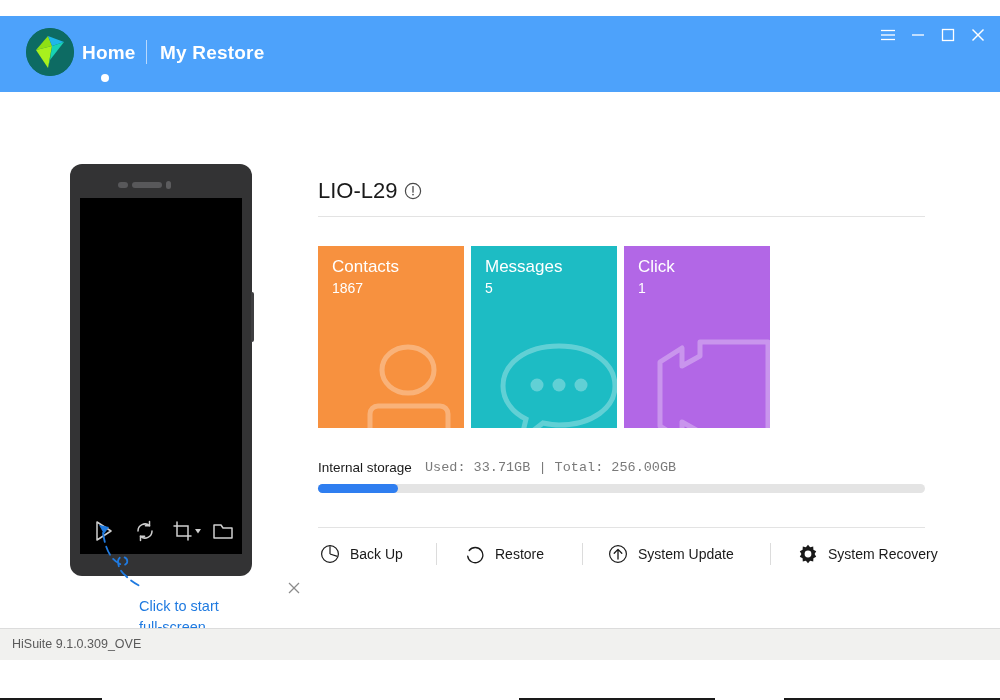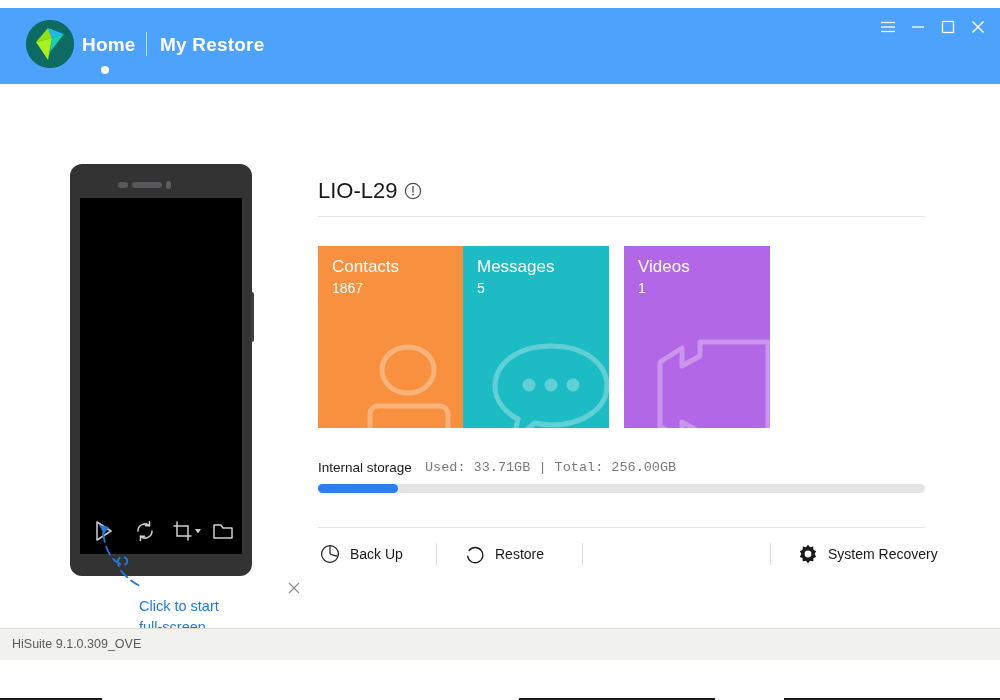--- a/index.html
+++ b/index.html
@@ -6,21 +6,21 @@
   html, body { width: 1000px; height: 700px; }
   body {
     font-family: "Liberation Sans", sans-serif;
     background: #ffffff;
     overflow: hidden;
     position: relative;
   }
 
   
   #titlebar {
-    position: absolute; left: 0; top: 8px; width: 1000px; height: 76px;
+    position: absolute; left: 0; top: 16px; width: 1000px; height: 76px;
     background: #4da2fb;
   }
   #logo {
     position: absolute; left: 26px; top: 12px; width: 48px; height: 48px;
     border-radius: 50%; background: #0d6b63; overflow: hidden;
   }
   #logo svg { display: block; }
   .navlink {
     position: absolute; top: 26px;
     font-size: 19px; font-weight: bold; color: #ffffff;
@@ -112,21 +112,21 @@
     width: 607px; height: 1px; background: #e3e3e3;
   }
 
   
   #tiles { position: absolute; left: 318px; top: 246px; width: 607px; height: 182px; }
   .tile {
     position: absolute; top: 0; width: 146px; height: 182px;
     overflow: hidden; cursor: pointer;
   }
   .tile:nth-child(1) { left: 0px; }
-  .tile:nth-child(2) { left: 145px; }
+  .tile:nth-child(2) { left: 153px; }
   .tile:nth-child(3) { left: 306px; }
   .tile:nth-child(4) { left: 459px; }
   .tile-label {
     position: absolute; left: 14px; top: 11px;
     font-size: 17px; color: #ffffff; z-index: 2;
   }
   .tile-count {
     position: absolute; left: 14px; top: 34px;
     font-size: 14px; color: #ffffff; z-index: 2;
   }
@@ -324,21 +324,21 @@
     <svg class="tile-art" width="128" height="120" viewBox="0 0 128 120" aria-hidden="true">
       <path d="M64 8 C30 8, 8 26, 8 48 C8 62, 17 74, 31 81 L26 102 L48 85 C53 86, 58 87, 64 87 C98 87, 120 69, 120 48 C120 26, 98 8, 64 8 Z" fill="none" stroke="#ffffff" stroke-width="5"></path>
       <circle cx="42" cy="47" r="6.5" fill="#ffffff"></circle>
       <circle cx="64" cy="47" r="6.5" fill="#ffffff"></circle>
       <circle cx="86" cy="47" r="6.5" fill="#ffffff"></circle>
     </svg>
   </div>
 
 
   <div class="tile" style="background: rgb(178, 103, 230);">
-    <div class="tile-label">Videos</div>
+    <div class="tile-label">Click</div>
     <div class="tile-count">1</div>
     <svg class="tile-art" width="124" height="120" viewBox="0 0 124 120" aria-hidden="true">
       <path d="M8 24 L30 10 L30 28 L48 18 L48 4 L116 4 L116 108 L48 108 L48 94 L30 84 L30 102 L8 88 Z" fill="none" stroke="#ffffff" stroke-width="5" stroke-linejoin="round"></path>
     </svg>
   </div>
 </div>
 
 <div id="storage-label">Internal storage</div>
 <div id="storage-detail">Used: 33.71GB | Total: 256.00GB</div>
 <div id="storage-track" style="background: rgb(228, 228, 228);">
@@ -362,20 +362,29 @@
   <div class="action" id="act-restore">
     <span class="ic">
       <svg width="20" height="20" viewBox="0 0 20 20" aria-hidden="true">
         <path d="M4.2 6.5 a7.6 7.6 0 1 1 -1.5 5.6" fill="none" stroke="#1a1a1a" stroke-width="1.3" stroke-linecap="round"></path>
       </svg>
     </span>
     <span>Restore</span>
   </div>
   <div class="act-sep" id="sep-2"></div>
 
+  <div class="action" id="act-update">
+    <span class="ic">
+      <svg width="20" height="20" viewBox="0 0 20 20" aria-hidden="true">
+        <circle cx="10" cy="10" r="8.4" fill="none" stroke="#1a1a1a" stroke-width="1.2"></circle>
+        <path d="M10 15 L10 5.6 M6.2 9.2 L10 5.4 L13.8 9.2" fill="none" stroke="#1a1a1a" stroke-width="1.3" stroke-linecap="round" stroke-linejoin="round"></path>
+      </svg>
+    </span>
+    <span>System Update</span>
+  </div>
   <div class="act-sep" id="sep-3"></div>
 
   <div class="action" id="act-recovery">
     <span class="ic">
       <svg width="20" height="20" viewBox="0 0 20 20" aria-hidden="true">
         <path d="M10 0.8 L12.1 3.2 L15.2 2.6 L15.4 5.8 L18.2 7.2 L16.6 10 L18.2 12.8 L15.4 14.2 L15.2 17.4 L12.1 16.8 L10 19.2 L7.9 16.8 L4.8 17.4 L4.6 14.2 L1.8 12.8 L3.4 10 L1.8 7.2 L4.6 5.8 L4.8 2.6 L7.9 3.2 Z" fill="#1a1a1a"></path>
         <circle cx="10" cy="10" r="3.4" fill="#ffffff"></circle>
       </svg>
     </span>
     <span>System Recovery</span>

